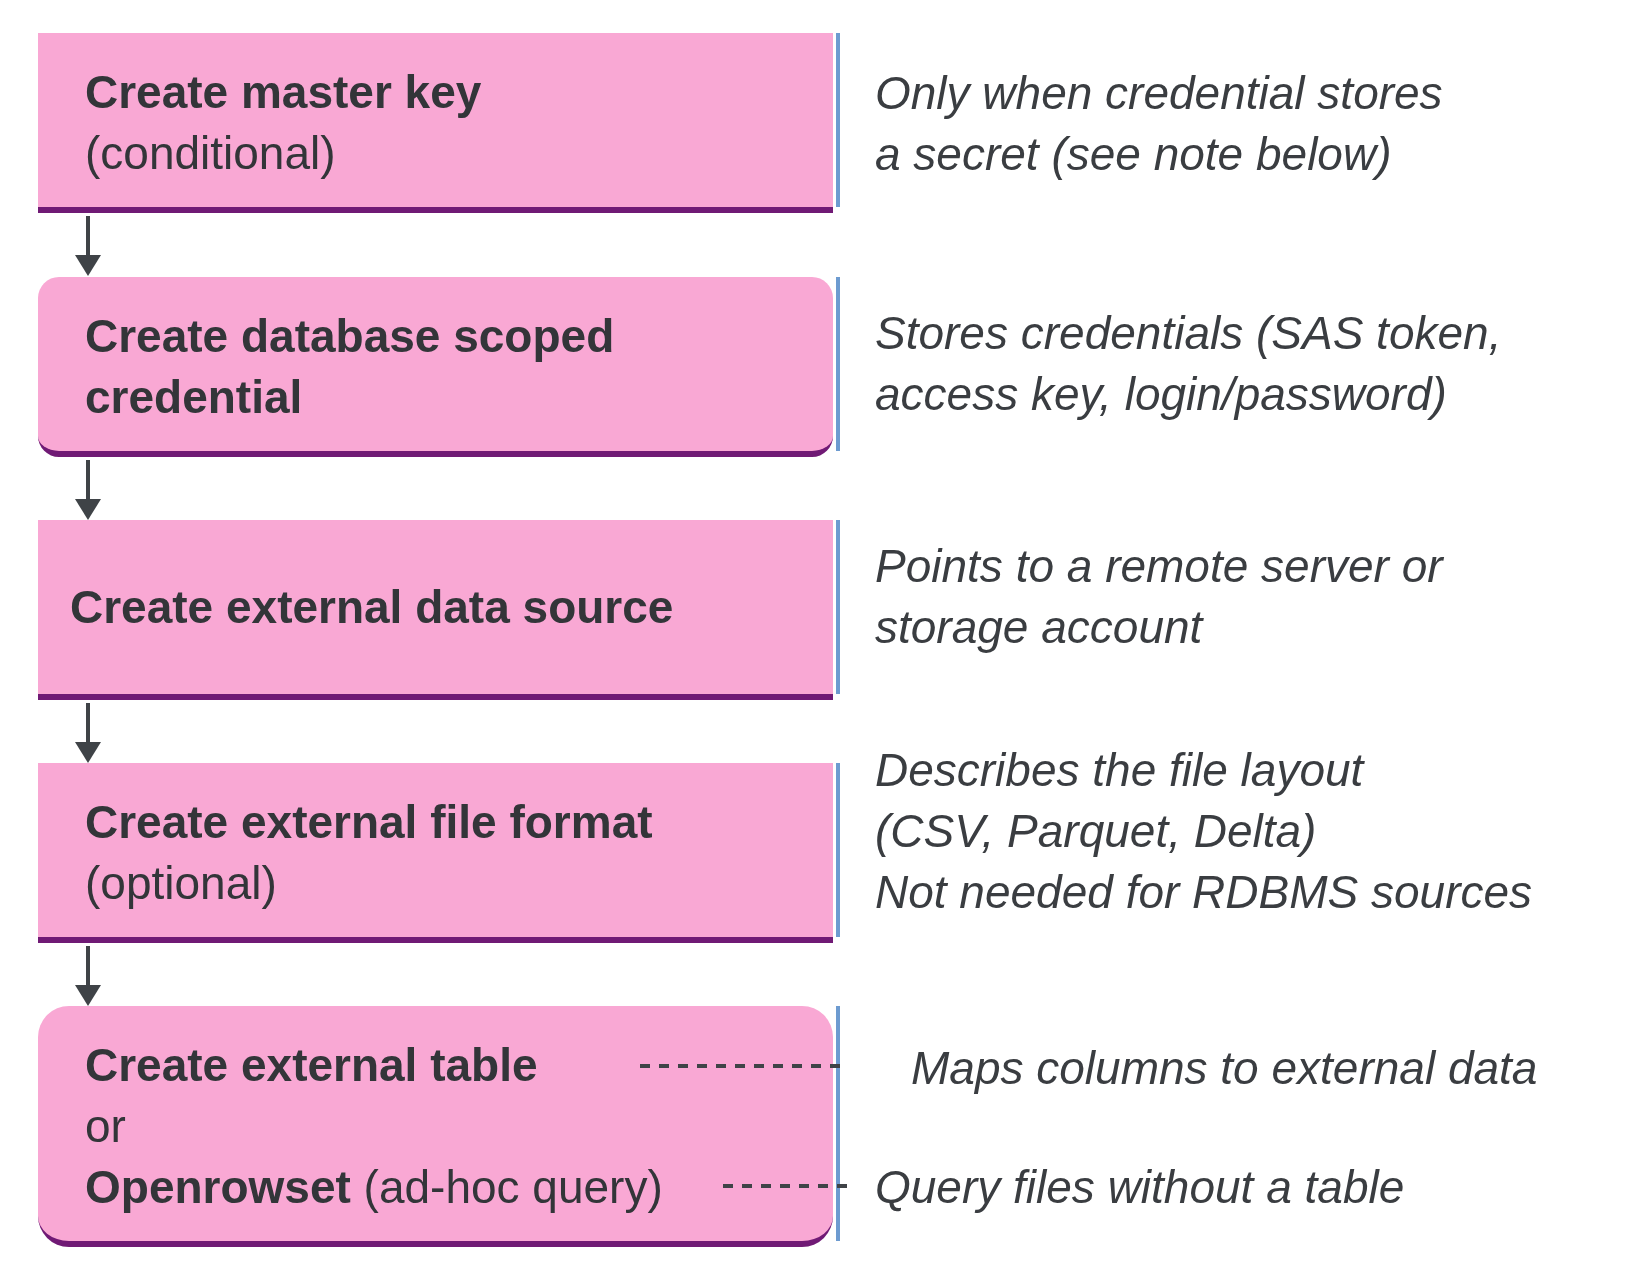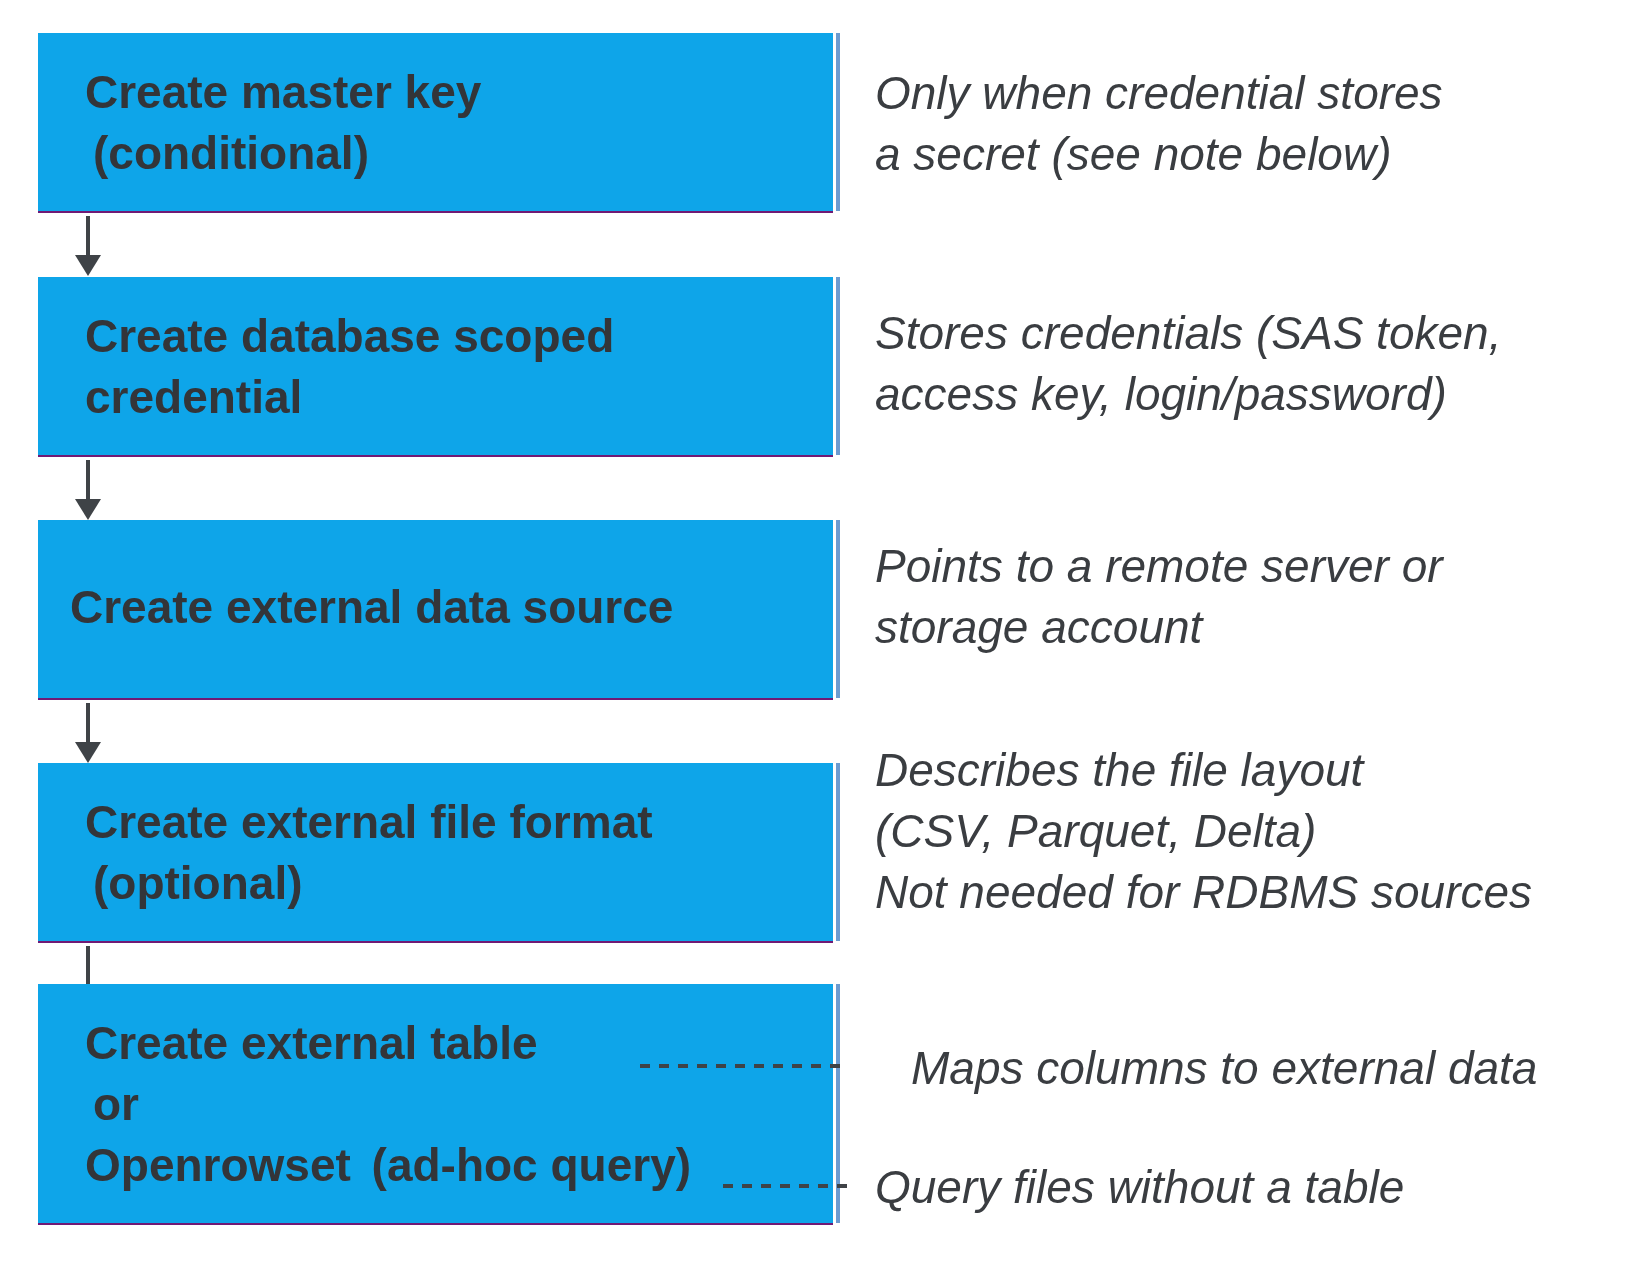--- a/index.html
+++ b/index.html
@@ -10,22 +10,22 @@
     background: #ffffff;
     font-family: "Liberation Sans", sans-serif;
     overflow: hidden;
   }
 
   
   .box {
     position: absolute;
     left: 38px;
     width: 795px;
-    background: #0ea5e9;
-    border-bottom: 2px solid #701a75;
+    background: #f9a8d4;
+    border-bottom: 6px solid #701a75;
     box-sizing: border-box;
   }
   .box::after {               
     content: "";
     position: absolute;
     top: 0;
     right: -7px;
     width: 4px;
     height: 100%;
     background: #6d9bd0;
@@ -33,27 +33,27 @@
   .box .txt {
     padding-left: 47px;
     padding-right: 16px;
     font-size: 46px;
     line-height: 61px;
     color: #333539;
     letter-spacing: 0px;
   }
   .box .line { white-space: nowrap; }
   .box .b { font-weight: 700; }
-  .box .r { font-weight: 700; margin-left: 8px; }
+  .box .r { font-weight: 400; }
 
   #box-1 { top: 33px;   height: 180px; } #box-1 .txt { padding-top: 29px; }
-  #box-2 { top: 277px;  height: 180px; } #box-2 .txt { padding-top: 29px; }
+  #box-2 { top: 277px;  height: 180px; border-radius: 21px; } #box-2 .txt { padding-top: 29px; }
   #box-3 { top: 520px;  height: 180px; } #box-3 .txt { padding-top: 57px; padding-left: 32px; }
   #box-4 { top: 763px;  height: 180px; } #box-4 .txt { padding-top: 29px; }
-  #box-5 { top: 984px; height: 241px; } #box-5 .txt { padding-top: 29px; }
+  #box-5 { top: 1006px; height: 241px; border-radius: 31px; } #box-5 .txt { padding-top: 29px; }
 
   
   .arrow {
     position: absolute;
     left: 86px;
     width: 4px;
     height: 39px;
     background: #3f4347;
   }
   .arrow::after {

